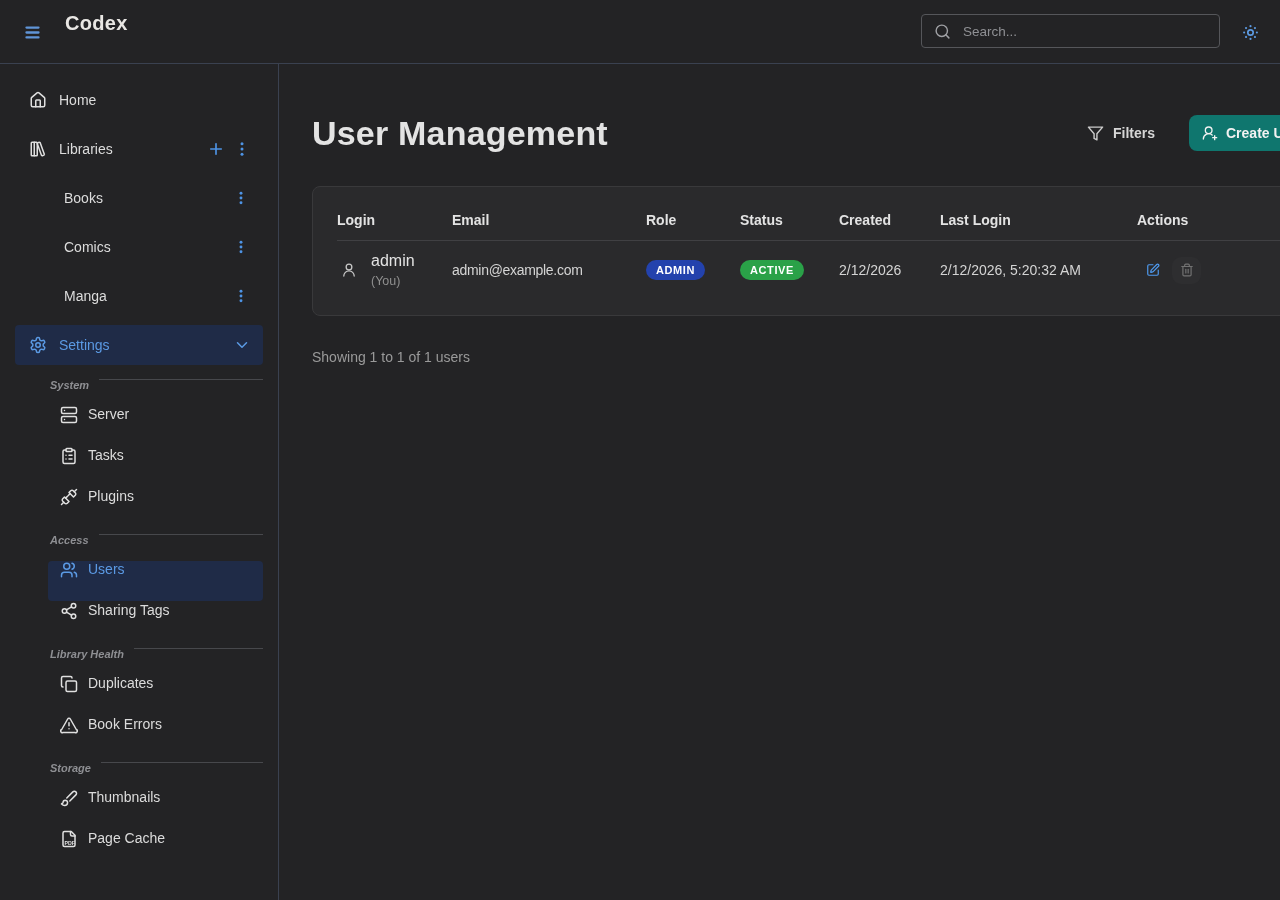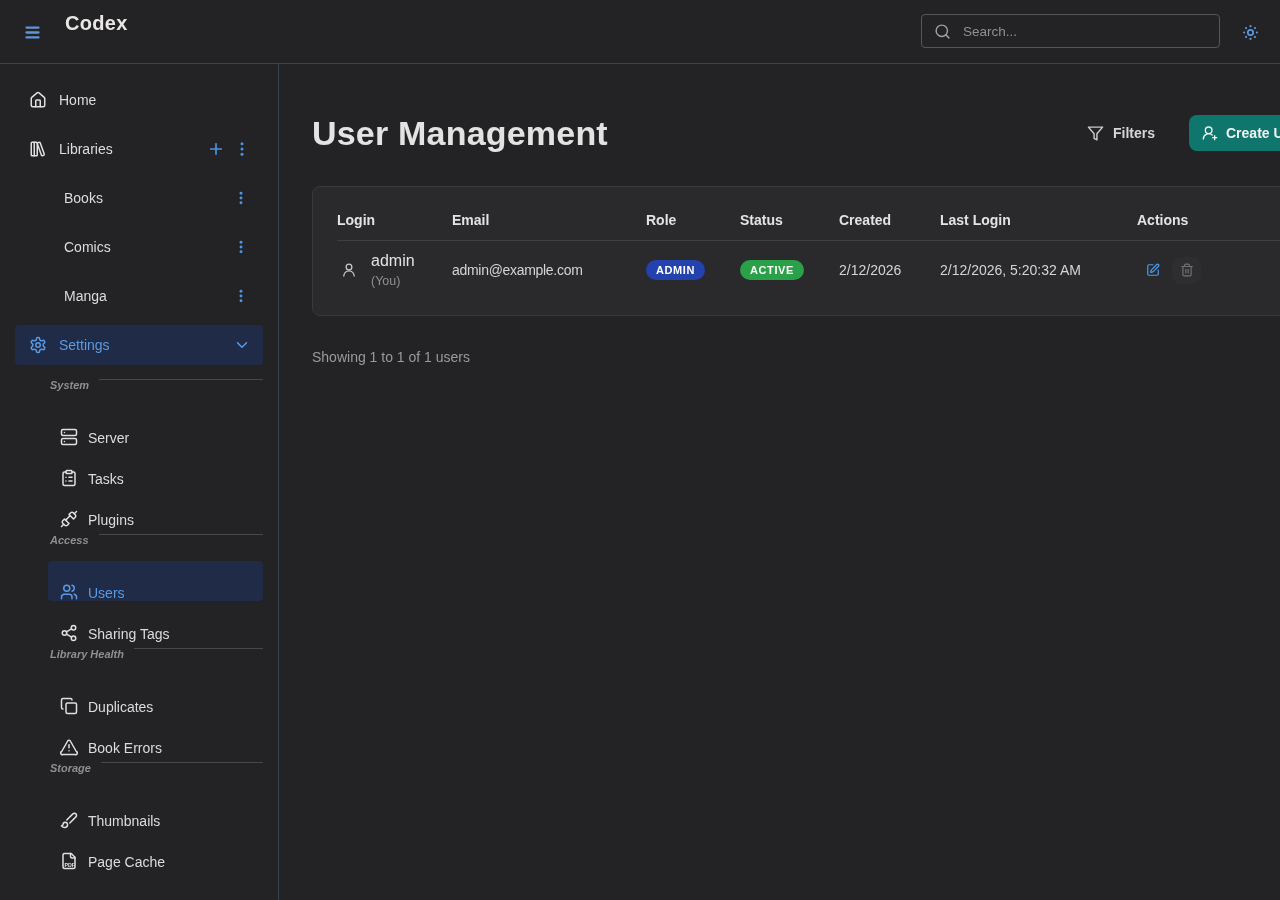--- a/index.html
+++ b/index.html
@@ -41,21 +41,21 @@
 .nav-item.active .ic { color:#5b9ae4; }
 .nav-sub { padding-left:49px; }
 .spacer { flex:1 1 auto; }
 .bluemini { color:#4e94e6; flex:none; }
 .sec-label {
   height:20px; display:flex; align-items:flex-start; margin:14px 0 7px 0;
   font-size:11px; font-weight:bold; color:#8e8f93; padding-left:35px;font-style:italic;
 }
 .sec-label .line { flex:1 1 auto; height:1px; background:#47484c; margin-left:10px; }
 .nav-item2 {
-  height:40px; margin:0 0 1px 33px; border-radius:4px; display:flex; align-items:flex-end;
+  height:40px; margin:0 0 1px 33px; border-radius:4px; display:flex; align-items:flex-start;
   padding:0 12px; color:#dcdcdc; font-size:14px;
 }
 .nav-item2 .ic { width:18px; margin-right:10px; color:#e0e0e0; flex:none; }
 .nav-item2.active { background:#1f2b47; color:#5b9ae4; }
 .nav-item2.active .ic { color:#5b9ae4; }
 
 #main { position:absolute; left:280px; top:64px; width:1076px; height:836px; padding:0 32px; }
 #pagehead { margin-top:48px; display:flex; align-items:center; height:42px; }
 #pagehead h1 { font-size:34px; font-weight:bold; color:#e3e3e3; letter-spacing:0.2px; }
 #filters { margin-left:auto; margin-right:34px; display:flex; align-items:center; color:#d6d6d6; font-weight:bold; font-size:14px; }

